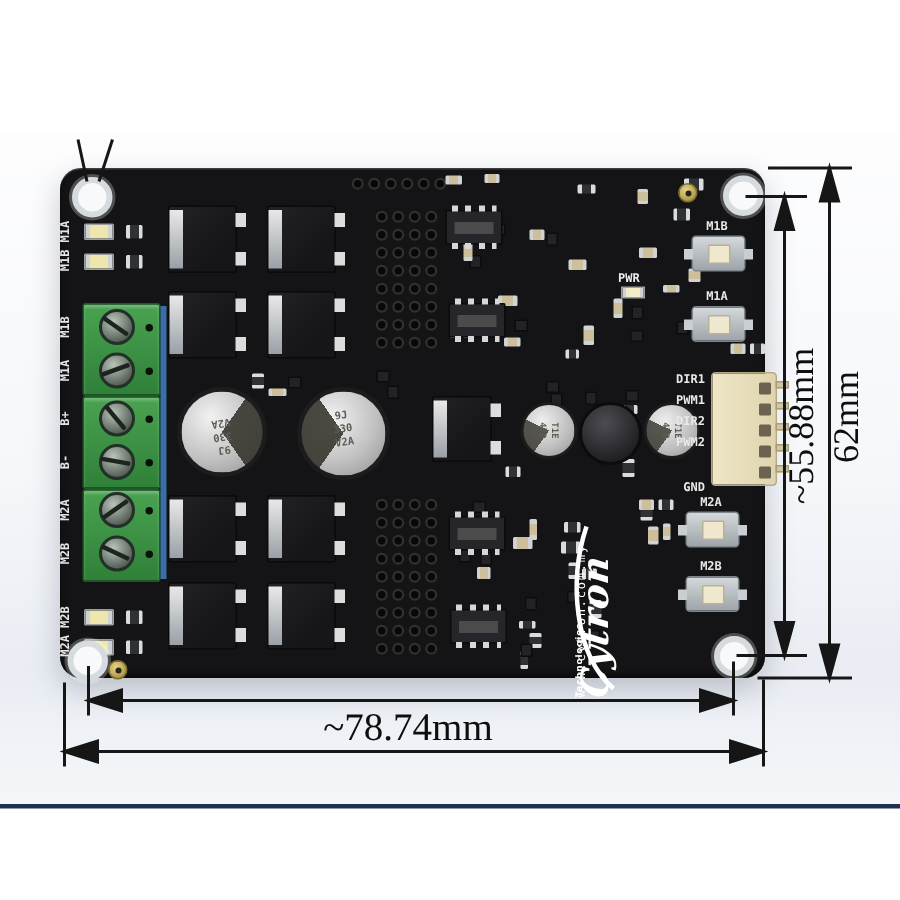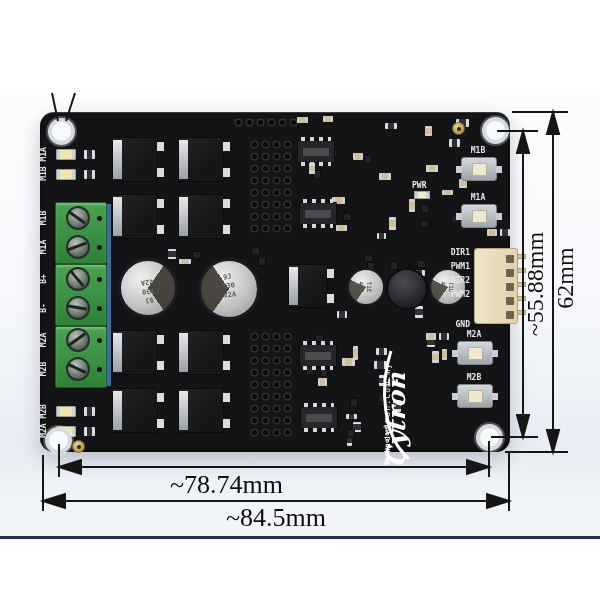--- a/index.html
+++ b/index.html
@@ -108,21 +108,21 @@
   .logo-brand{position:relative;font-family:"DejaVu Serif",serif;font-style:italic;font-weight:bold;
     font-size:25px;line-height:27px;transform:skewX(-6deg);}
   .logo-sub{position:relative;font-size:6px;line-height:7px;font-weight:bold;letter-spacing:.5px;}
   .logo-url{position:relative;font-size:8px;line-height:10px;letter-spacing:1.2px;font-family:"DejaVu Sans Mono",monospace;}
 
   
   .dim{color:#0e0e0e;font-family:"Liberation Serif",serif;white-space:nowrap;}
   .d3{left:20px;top:64px;font-size:25px;}
   .d55{left:470px;top:270px;width:132px;height:28px;font-size:24px;text-align:center;transform:rotate(-90deg);}
   .d62{left:528px;top:264px;width:76px;height:28px;font-size:24px;text-align:center;transform:rotate(-90deg);}
-  .d78{left:170px;top:470px;width:204px;font-size:26px;}
+  .d78{left:170px;top:470px;width:204px;font-size:26px;text-align:center;}
   .d84{left:174px;top:503px;width:204px;font-size:26px;text-align:center;}
 
   .divider{left:0;top:536px;width:600px;height:2.5px;background:#203052;}
   svg.dims{left:0;top:0;pointer-events:none;}
 </style>
 </head>
 <body>
 
 <div id="stage">
 
@@ -466,16 +466,15 @@
         <line x1="509" y1="453" x2="509" y2="511"></line>
       <line x1="44" y1="501" x2="508" y2="501"></line>
       <polygon points="43,501 65,494 65,508"></polygon>
         <polygon points="509,501 487,494 487,508"></polygon>
     </g>
   </svg>
 
   <div class="dim d55">~55.88mm</div>
   <div class="dim d62">62mm</div>
   <div class="dim d78">~78.74mm</div>
-  <div class="dim d84">~84.5mm</div>
 
   <div class="divider"></div>
 </div>
 
 </body></html>

